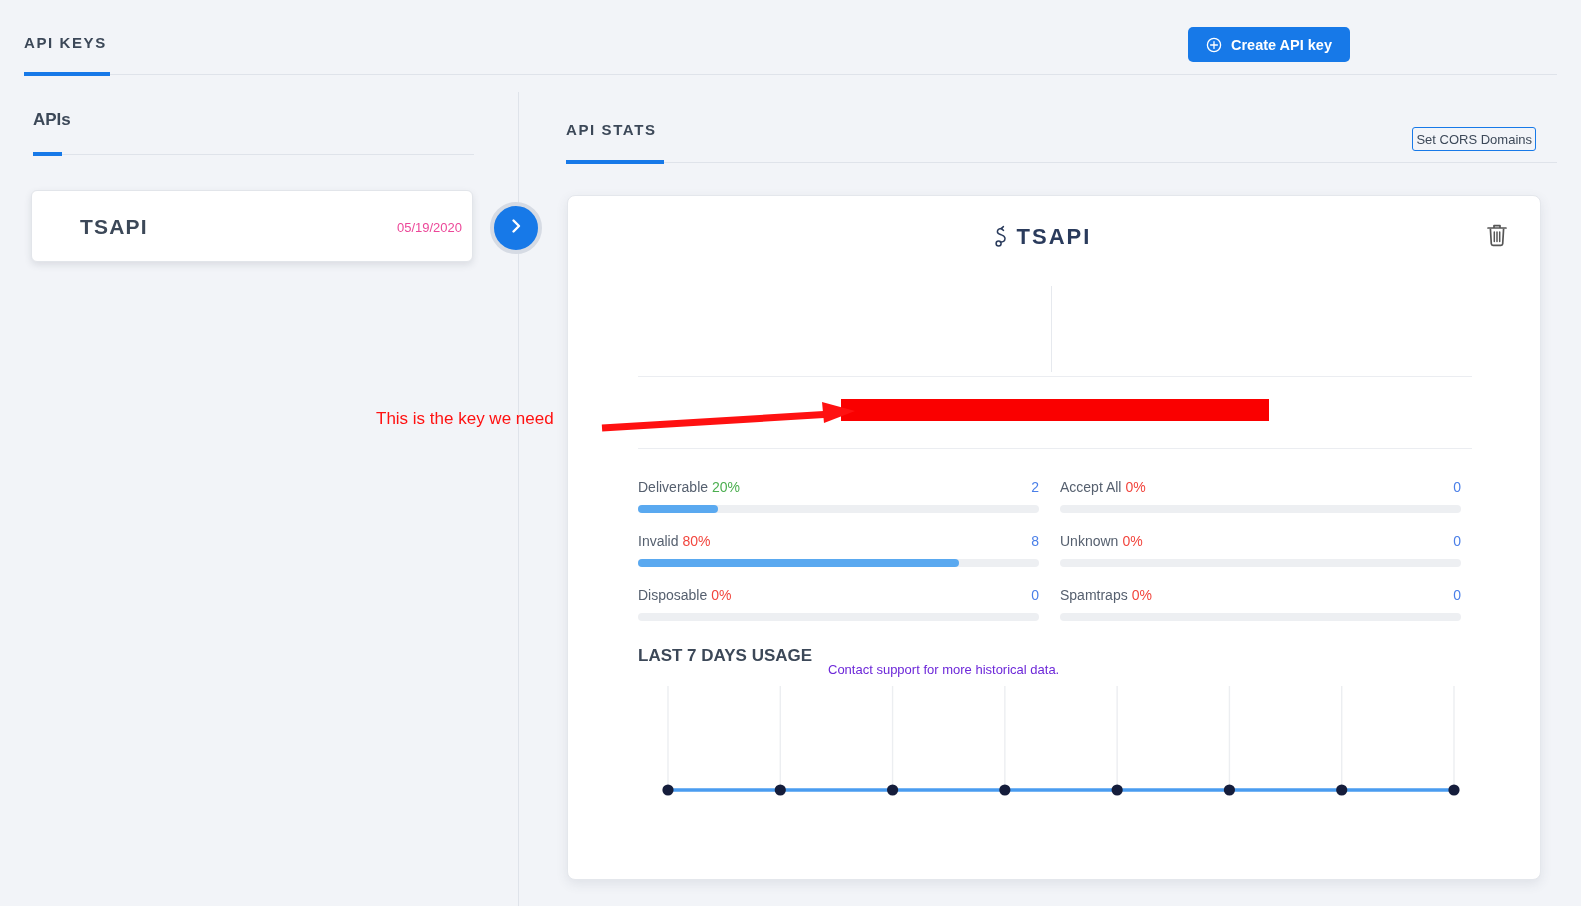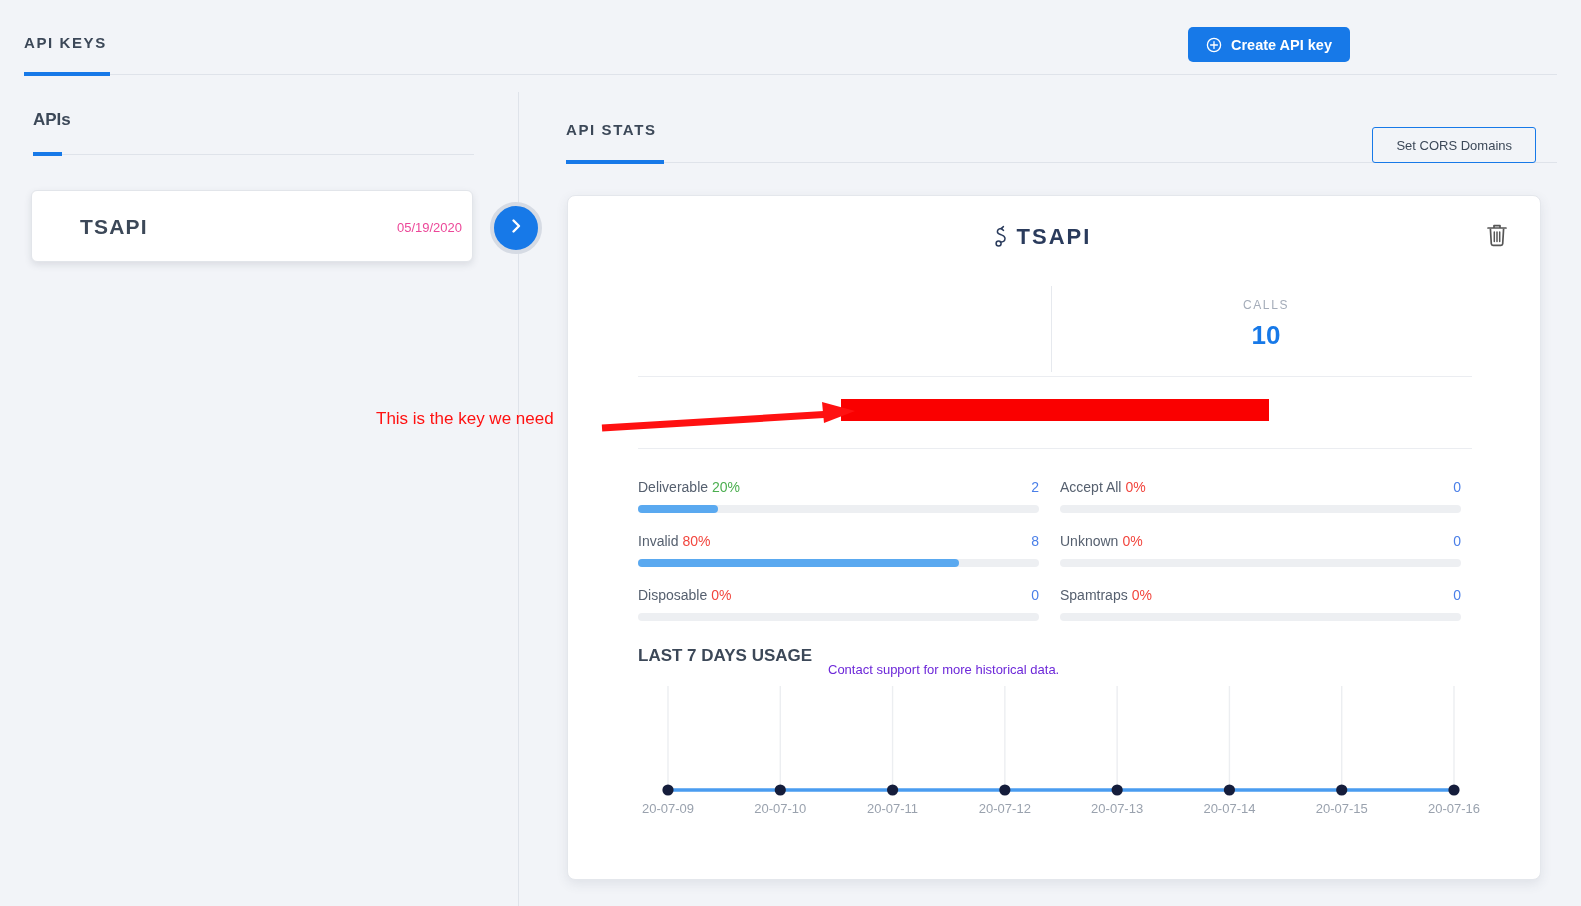--- a/index.html
+++ b/index.html
@@ -182,22 +182,22 @@
     left: 47px;
     top: 98px;
     width: 98px;
     height: 4px;
     background: #1779e8;
   }
   .cors-btn {
     position: absolute;
     right: 45px;
     top: 65px;
-    height: 36px;
-    padding: 0 23px;
+    height: 24px;
+    padding: 0 3px;
     background: transparent;
     border: 1px solid #1779e8;
     border-radius: 3px;
     color: #3c4858;
     font-family: "Liberation Sans", sans-serif;
     font-size: 13px;
     cursor: pointer;
     display: flex;
     align-items: center;
   }
@@ -496,24 +496,20 @@
             <path d="M10.3 11v9.6M13 11v9.6M15.7 11v9.6" stroke="#565656" stroke-width="1.5" stroke-linecap="round"></path>
           </svg>
         </span>
       </button>
     </div>
 
     <div class="kv-area">
       <div class="kv-divider"></div>
 
 
-      <div class="kv-col right">
-        <div class="kv-label">CALLS</div>
-        <div class="calls-number">10</div>
-      </div>
     </div>
     <div class="kv-hr"></div>
 
     <div class="pub-area">
       <div class="redact-pub"></div>
     </div>
     <div class="pub-hr"></div>
 
     <div class="stats-grid">
 
@@ -593,30 +589,20 @@
           <path d="M30 106 L142.28571428571428 106 L254.57142857142858 106 L366.85714285714283 106 L479.14285714285717 106 L591.4285714285714 106 L703.7142857142857 106 L816 106" fill="none" stroke="#4a9cf0" stroke-width="3.4" stroke-linecap="round"></path>
           <circle cx="30" cy="106" r="5.6" fill="#151d3b"></circle>
           <circle cx="142.28571428571428" cy="106" r="5.6" fill="#151d3b"></circle>
           <circle cx="254.57142857142858" cy="106" r="5.6" fill="#151d3b"></circle>
           <circle cx="366.85714285714283" cy="106" r="5.6" fill="#151d3b"></circle>
           <circle cx="479.14285714285717" cy="106" r="5.6" fill="#151d3b"></circle>
           <circle cx="591.4285714285714" cy="106" r="5.6" fill="#151d3b"></circle>
           <circle cx="703.7142857142857" cy="106" r="5.6" fill="#151d3b"></circle>
           <circle cx="816" cy="106" r="5.6" fill="#151d3b"></circle>
         </svg>
-      <div class="chart-xlabels" id="usage-chart-xlabels">
-          <div class="xlabel" style="left: 30px;">20-07-09</div>
-          <div class="xlabel" style="left: 142.286px;">20-07-10</div>
-          <div class="xlabel" style="left: 254.571px;">20-07-11</div>
-          <div class="xlabel" style="left: 366.857px;">20-07-12</div>
-          <div class="xlabel" style="left: 479.143px;">20-07-13</div>
-          <div class="xlabel" style="left: 591.429px;">20-07-14</div>
-          <div class="xlabel" style="left: 703.714px;">20-07-15</div>
-          <div class="xlabel" style="left: 816px;">20-07-16</div>
-        </div>
     </div>
 
   </div>
 </div>
 
 <div class="annot-text">This is the key we need</div>
 <svg class="annot-arrow" width="260" height="40" viewBox="0 0 260 40">
   <path d="M2 28 L232 14" stroke="#ff1111" stroke-width="7" stroke-linecap="butt"></path>
   <path d="M255 11 L222 2 L224 23 Z" fill="#ff1111"></path>
 </svg>

